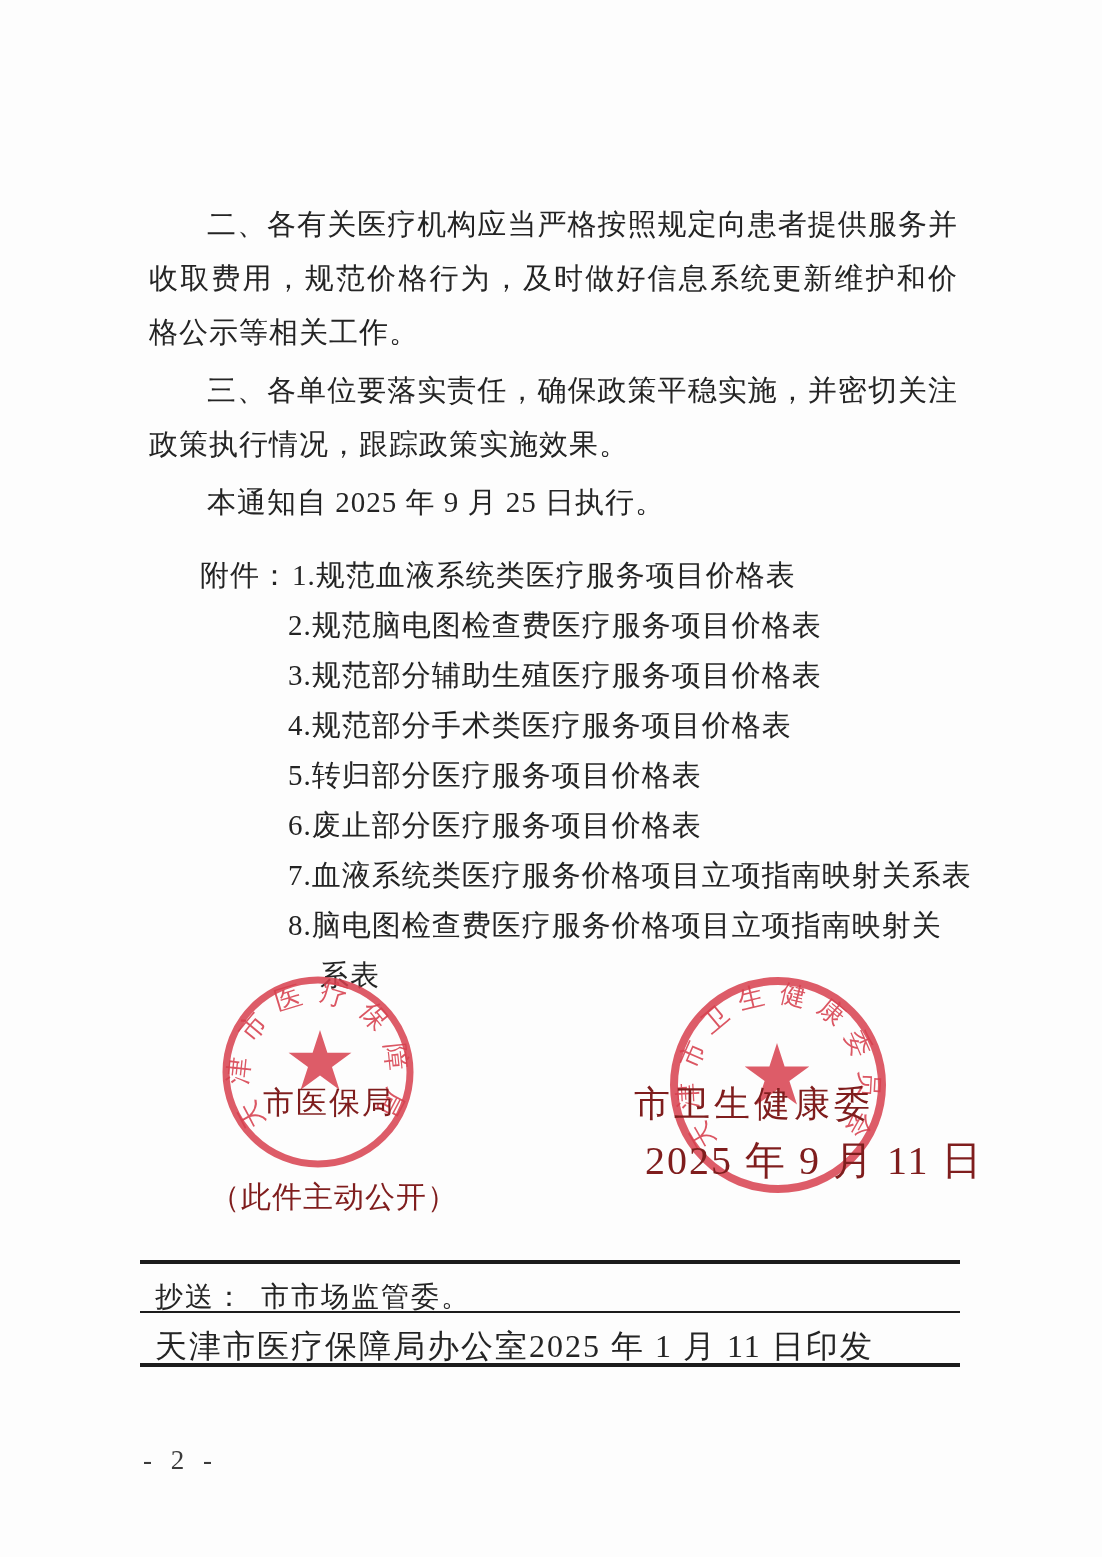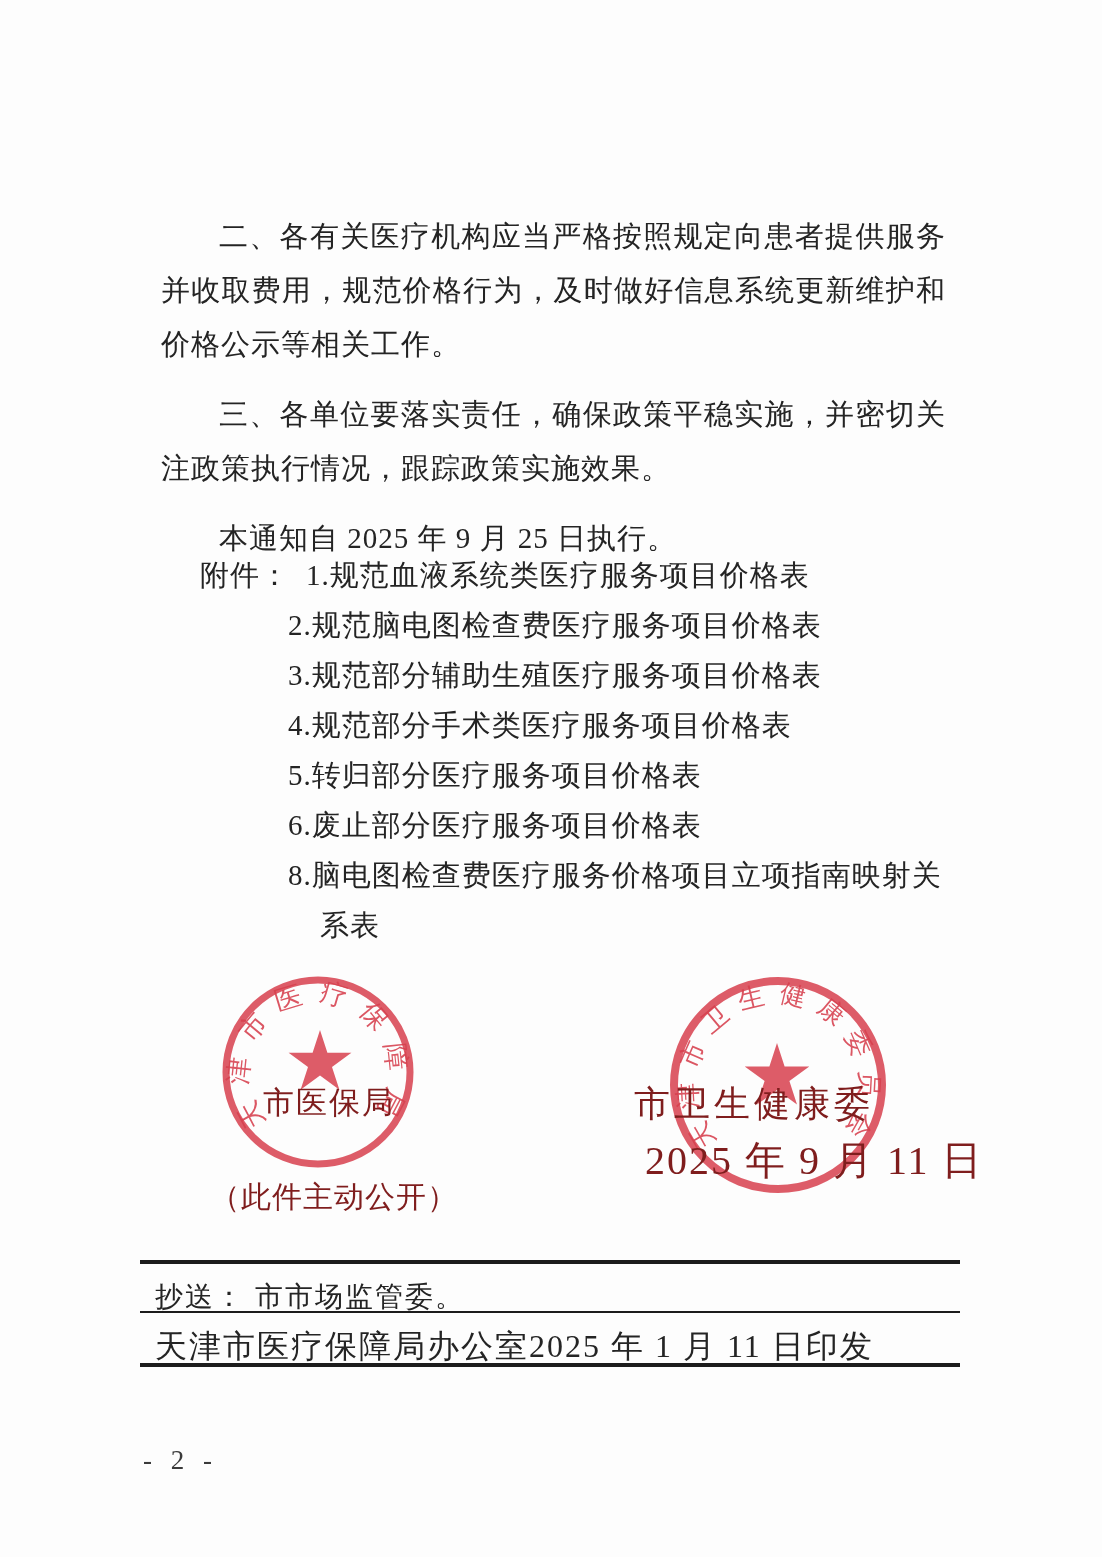--- a/index.html
+++ b/index.html
@@ -8,48 +8,48 @@
     background:#fdfdfd;
     font-family:"Liberation Serif","DejaVu Serif",serif;
     color:#242424;
     overflow:hidden;
   }
   .doc-body{
     position:absolute;left:145px;top:193px;width:817px;
     font-size:29px;line-height:54px;letter-spacing:1px;
     text-align:justify;
   }
-  .doc-body p{margin:16px;text-indent:2em;}
+  .doc-body p{margin:4px;text-indent:2em;}
   .attachments{
     position:absolute;left:200px;top:550px;width:780px;
     font-size:29px;line-height:50px;letter-spacing:1px;
   }
   .att-first{display:flex;}
-  .att-label{white-space:nowrap;margin-right:16px;}
+  .att-label{white-space:nowrap;margin-right:2px;}
   .att-row{padding-left:88px;}
   .att-wrap{padding-left:120px;}
   .seal{position:absolute;}
   .seal-left{left:218px;top:972px;}
   .seal-right{left:666px;top:973px;}
   .overlay-text{
     position:absolute;color:#7f1d1d;white-space:nowrap;
     font-family:"Liberation Serif","DejaVu Serif",serif;
   }
   .org-left{left:263px;top:1082px;font-size:31px;letter-spacing:2px;}
   .org-right{left:634px;top:1080px;font-size:36px;letter-spacing:4px;}
   .sign-date{left:645px;top:1133px;font-size:40px;letter-spacing:2px;}
   .disclosure{left:210px;top:1177px;font-size:30px;letter-spacing:1px;}
   .footer-line{position:absolute;left:140px;width:820px;background:#1c1c1c;}
   .fl-1{top:1260px;height:4px;}
   .fl-2{top:1311px;height:2px;}
   .fl-3{top:1363px;height:4px;}
   .cc-row{
     position:absolute;left:155px;top:1278px;font-size:28px;letter-spacing:2px;
   }
-  .cc-row .cc-label{margin-right:10px;}
+  .cc-row .cc-label{margin-right:16px;}
   .issuer-row{
     position:absolute;left:155px;top:1325px;width:780px;
     display:flex;justify-content:flex-start;
     font-size:32px;letter-spacing:2px;
   }
   .page-number{
     position:absolute;left:143px;top:1445px;
     font-size:27px;letter-spacing:6px;color:#3a3a3a;
   }
 </style>
@@ -67,20 +67,21 @@
   <section class="attachments">
     <div class="att-first">
       <span class="att-label">附件：</span>
       <span>1.规范血液系统类医疗服务项目价格表</span>
     </div>
     <div class="att-row">2.规范脑电图检查费医疗服务项目价格表</div>
     <div class="att-row">3.规范部分辅助生殖医疗服务项目价格表</div>
     <div class="att-row">4.规范部分手术类医疗服务项目价格表</div>
     <div class="att-row">5.转归部分医疗服务项目价格表</div>
     <div class="att-row">6.废止部分医疗服务项目价格表</div>
+    <div class="att-row">7.血液系统类医疗服务价格项目立项指南映射关系表</div>
     <div class="att-row">8.脑电图检查费医疗服务价格项目立项指南映射关</div>
     <div class="att-row att-wrap">系表</div>
   </section>
 
   <svg class="seal seal-left" width="200" height="200" viewBox="0 0 200 200">
     <circle cx="100" cy="100" r="92" fill="none" stroke-width="7" opacity="0.85" stroke="#d7404e"></circle>
     <path id="leftArc" d="M 50.5 149.5 A 70 70 0 1 1 149.5 149.5" fill="none"></path>
     <text font-size="27" letter-spacing="14" opacity="0.88" fill="#d7404e">
       <textPath href="#leftArc" startOffset="50%" text-anchor="middle">天津市医疗保障局</textPath>
     </text>

